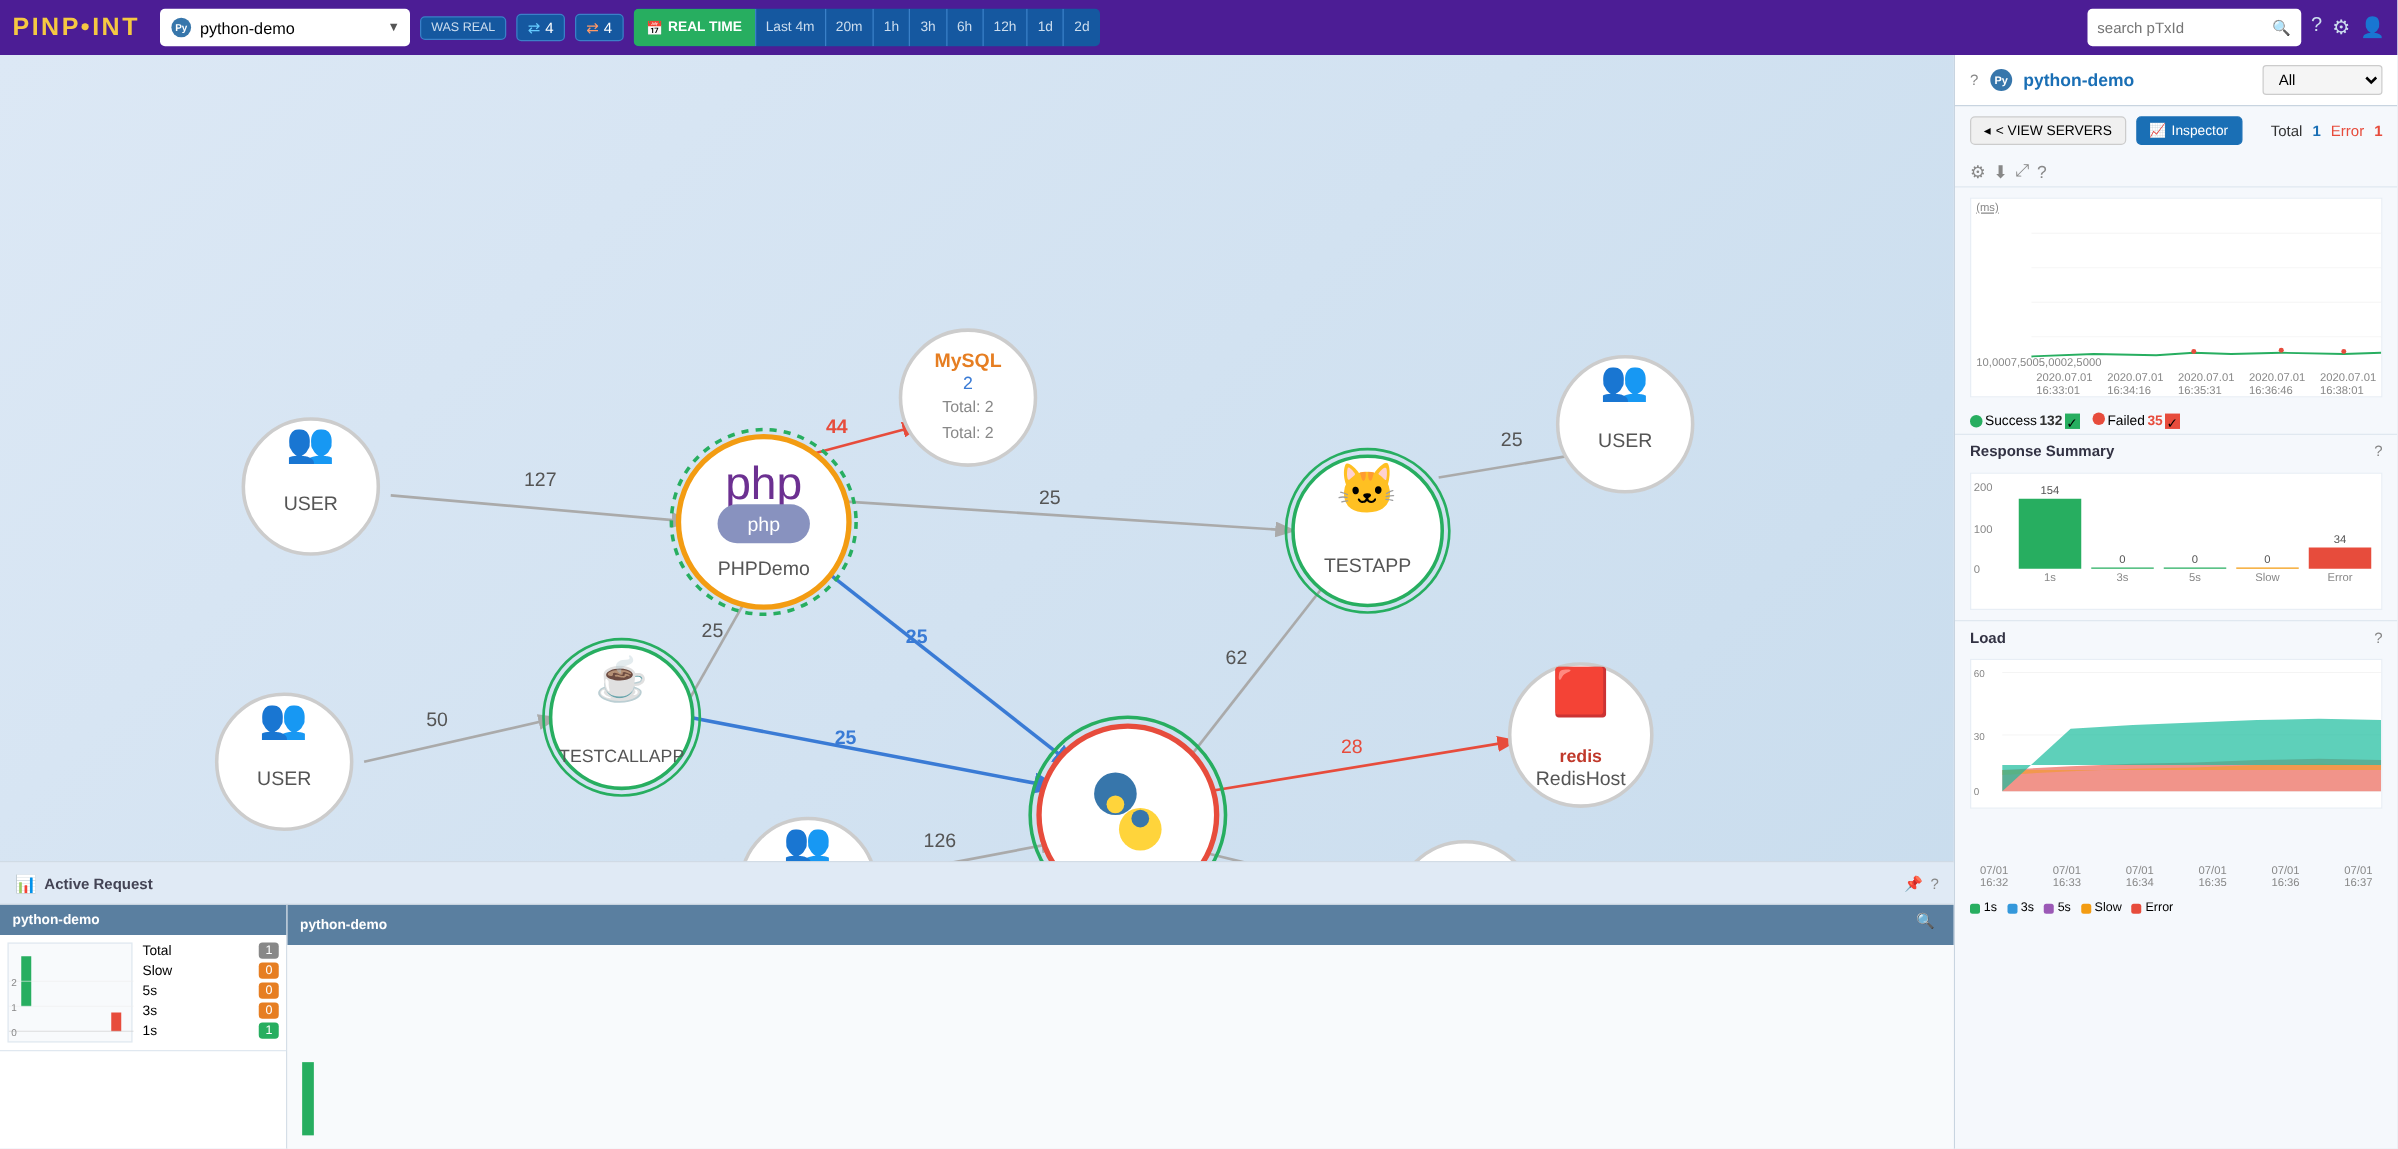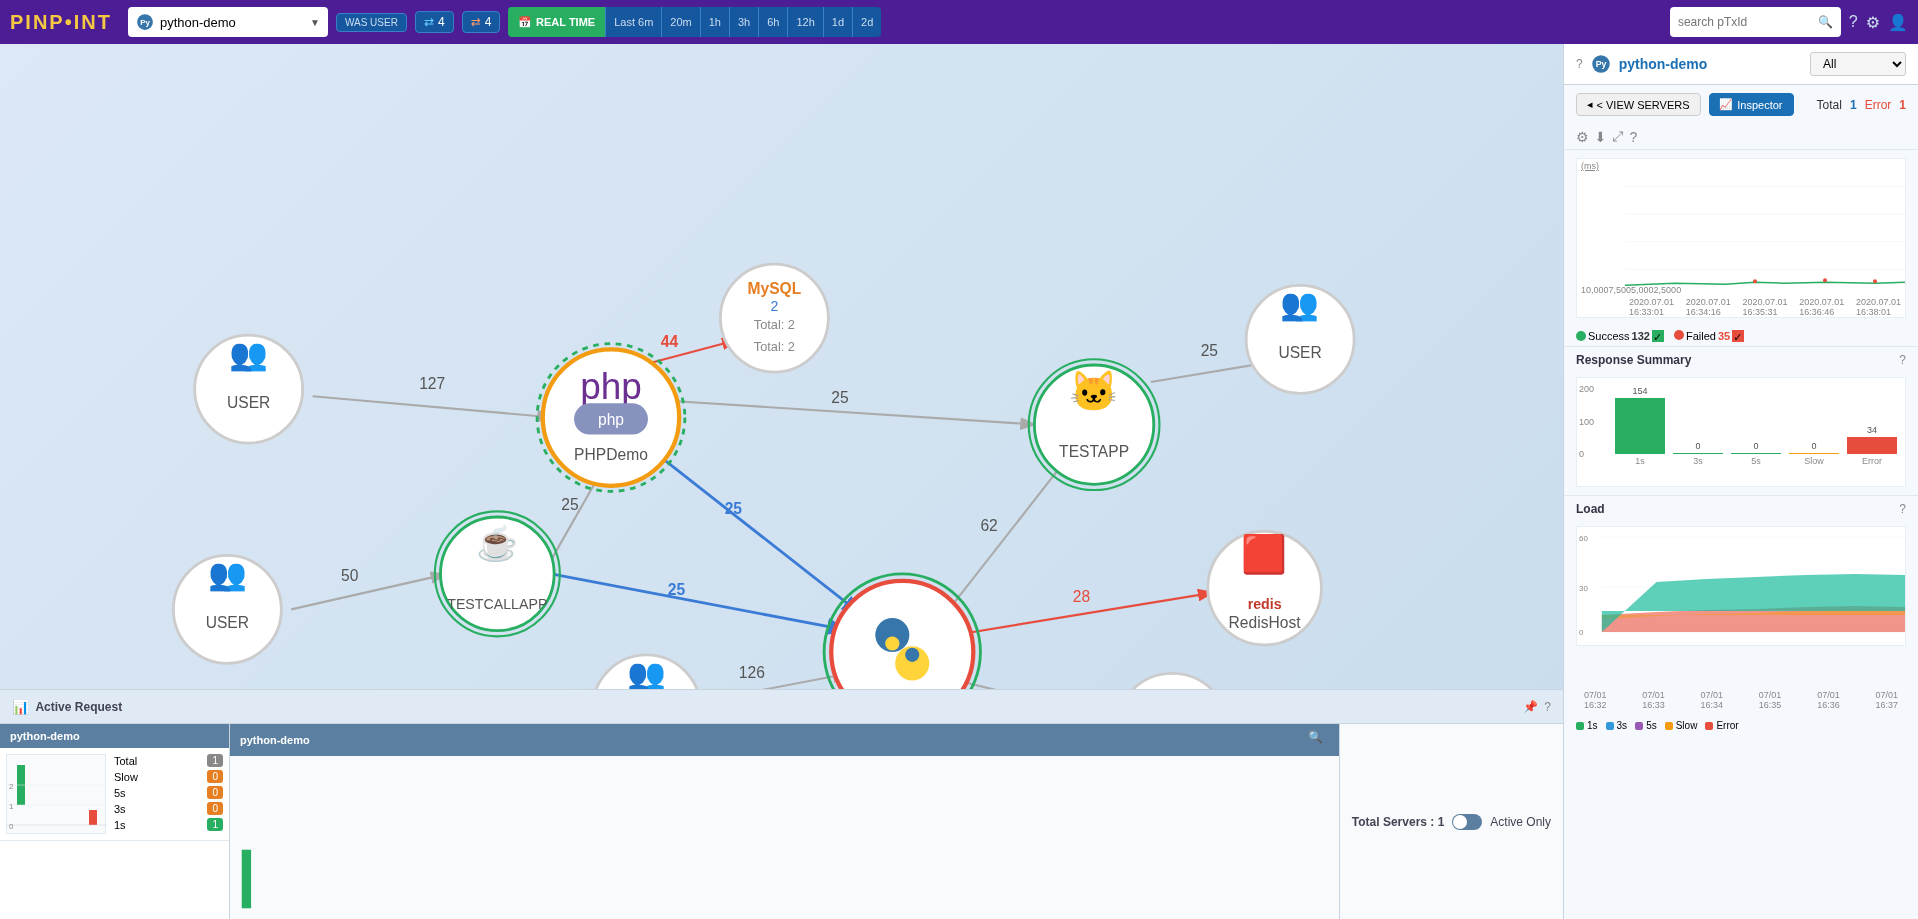--- a/index.html
+++ b/index.html
@@ -187,37 +187,37 @@
   </div>
   <div class="app-select">
     <svg class="app-select-icon" viewBox="0 0 32 32">
       <circle cx="16" cy="16" r="14" fill="#3776ab"></circle>
       <text x="16" y="21" text-anchor="middle" fill="white" font-size="14" font-weight="bold">Py</text>
     </svg>
     <span class="app-select-label">python-demo</span>
     <span class="app-select-arrow">▼</span>
   </div>
 
-  <button class="was-only-btn">WAS USER</button>
+  <button class="was-only-btn">WAS REAL</button>
 
   <div class="counter-badge">
     <span class="arrow-in">⇄</span>
     <span>4</span>
   </div>
   <div class="counter-badge">
     <span class="arrow-out">⇄</span>
     <span>4</span>
   </div>
 
   <div class="time-controls">
     <button class="rt-btn">
       <span style="margin-right:4px">📅</span>
       <span>REAL TIME</span>
     </button>
-    <button class="time-btn">Last 6m</button>
+    <button class="time-btn">Last 4m</button>
     <button class="time-btn">20m</button>
     <button class="time-btn">1h</button>
     <button class="time-btn">3h</button>
     <button class="time-btn">6h</button>
     <button class="time-btn">12h</button>
     <button class="time-btn">1d</button>
     <button class="time-btn">2d</button>
   </div>
 
   <div class="search-box">
@@ -398,27 +398,20 @@
           </div>
           <div class="active-requests-content">
             <div class="req-chart-area">
               <svg width="100%" height="100%" viewBox="0 0 800 140" preserveAspectRatio="xMinYMin meet">
                 <rect x="10" y="80" width="8" height="50" fill="#27ae60"></rect>
               </svg>
             </div>
           </div>
         </div>
 
-        <div style="display:flex;align-items:center;gap:8px;padding:0 12px;border-left:1px solid #c8d4e0;background:#f8fafc;min-width:160px;">
-          <span style="font-size:12px;font-weight:bold;color:#445;">Total Servers : 1</span>
-          <div style="width:30px;height:16px;background:#5a7fa0;border-radius:8px;position:relative;cursor:pointer;">
-            <div style="width:14px;height:14px;background:#fff;border-radius:50%;position:absolute;top:1px;left:1px;"></div>
-          </div>
-          <span style="font-size:12px;color:#445;">Active Only</span>
-        </div>
       </div>
     </div>
   </div>
 
   <div class="right-panel">
 
     <div class="right-panel-header">
       <span style="color:#888;cursor:pointer;">?</span>
       <svg width="20" height="20" viewBox="0 0 32 32">
         <circle cx="16" cy="16" r="14" fill="#3776ab"></circle>

